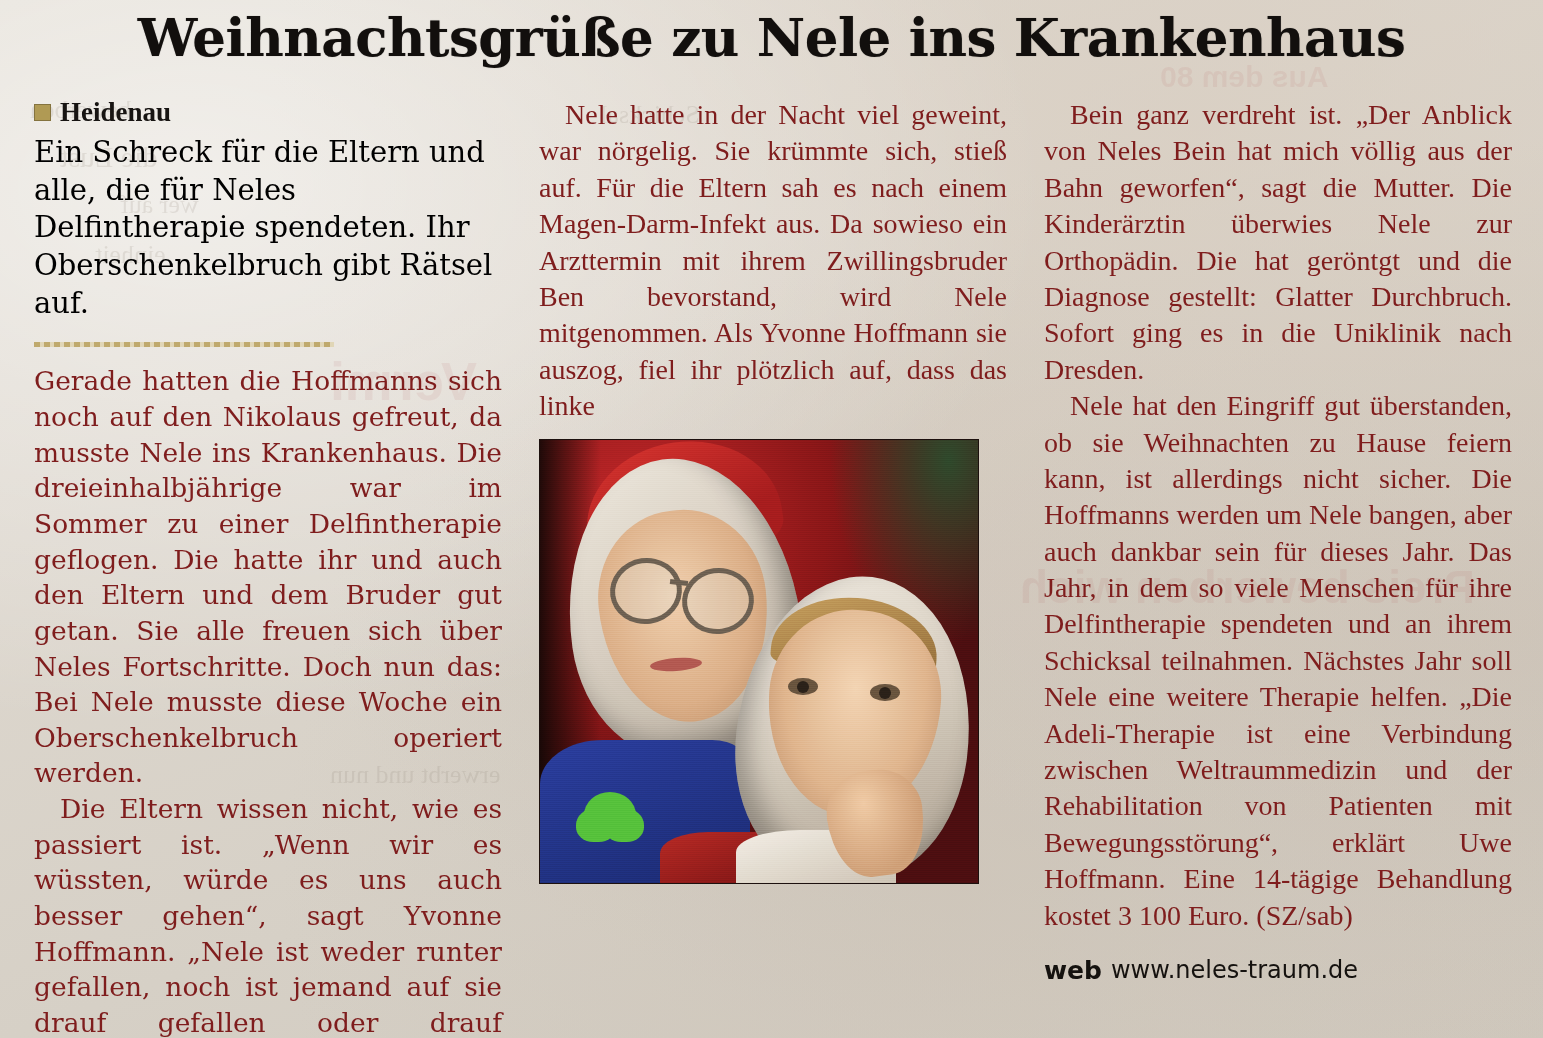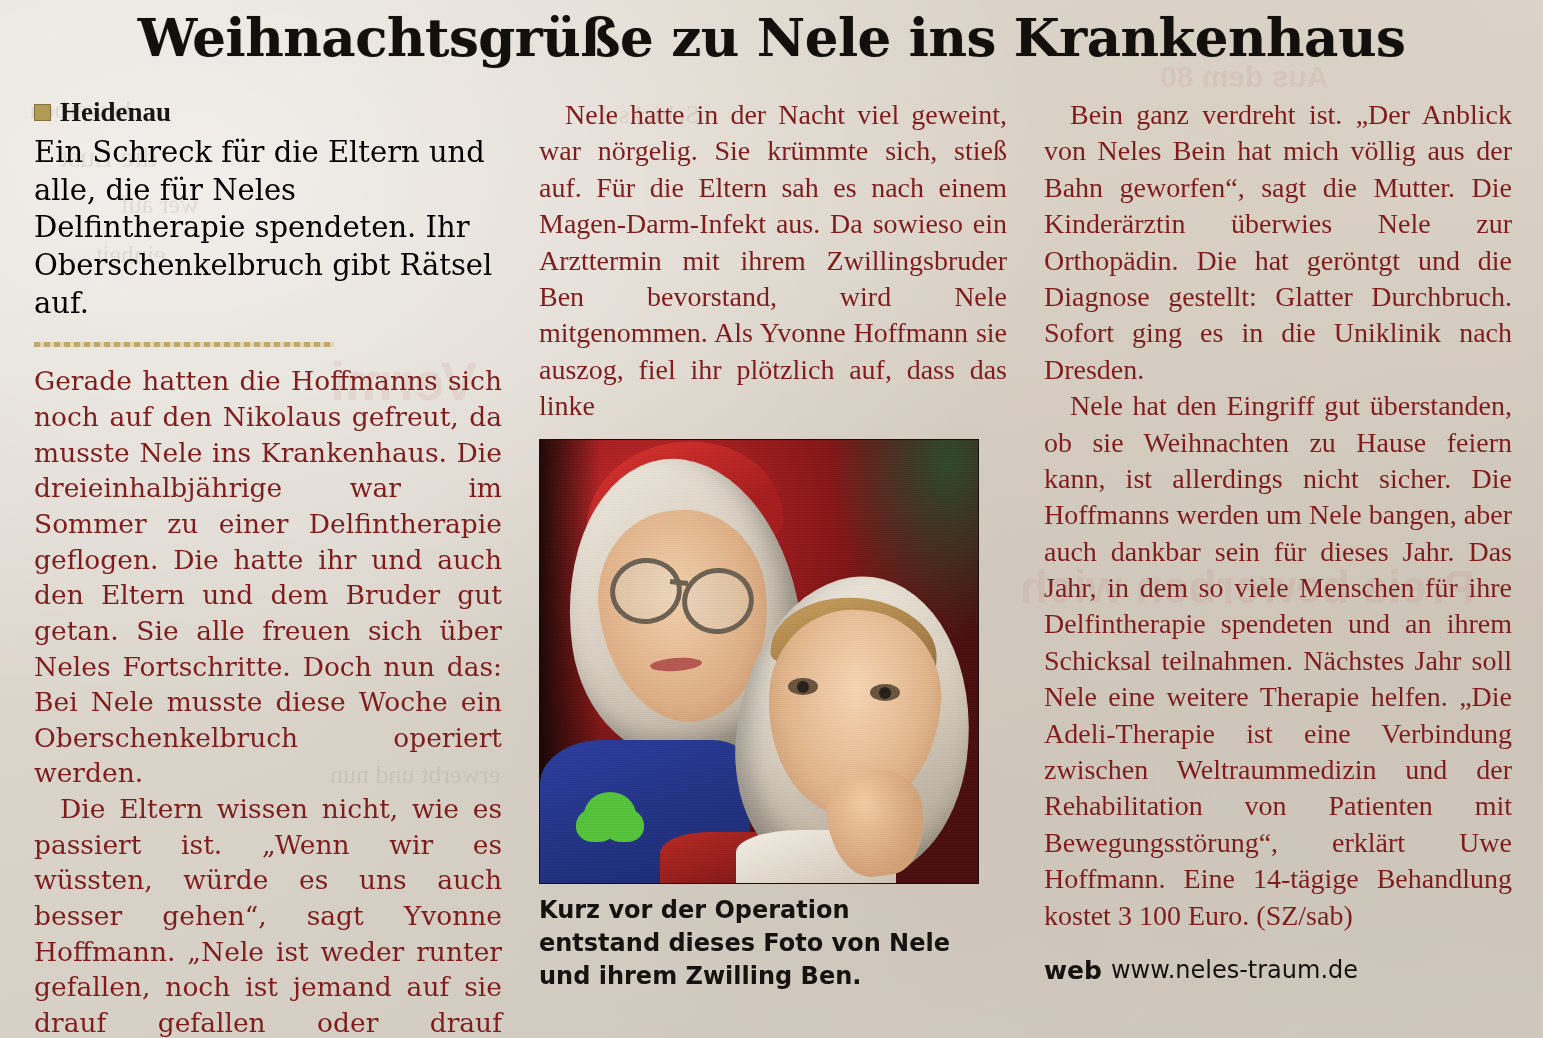--- a/index.html
+++ b/index.html
@@ -344,21 +344,20 @@
             <span class="pup"></span>
           </div>
         <div class="eye br">
             <span class="pup"></span>
           </div>
         <div class="collar-b"></div>
         <div class="hand-b"></div>
         <div class="photo-noise"></div>
       </div>
 
-      <div class="caption">Kurz vor der Operation entstand dieses Foto von Nele und ihrem Zwilling Ben.</div>
     </div>
 
     <div class="col col3">
       <p class="body">Bein ganz verdreht ist. „Der Anblick von Neles Bein hat mich völlig aus der Bahn geworfen“, sagt die Mutter. Die Kinderärztin überwies Nele zur Orthopädin. Die hat geröntgt und die Diagnose gestellt: Glatter Durchbruch. Sofort ging es in die Uniklinik nach Dresden.</p>
       <p class="body">Nele hat den Eingriff gut überstanden, ob sie Weihnachten zu Hause feiern kann, ist allerdings nicht sicher. Die Hoffmanns werden um Nele bangen, aber auch dankbar sein für dieses Jahr. Das Jahr, in dem so viele Menschen für ihre Delfintherapie spendeten und an ihrem Schicksal teilnahmen. Nächstes Jahr soll Nele eine weitere Therapie helfen. „Die Adeli-Therapie ist eine Verbindung zwischen Weltraummedizin und der Rehabilitation von Patienten mit Bewegungsstörung“, erklärt Uwe Hoffmann. Eine 14-tägige Behandlung kostet 3 100 Euro. (SZ/sab)</p>
       <div class="weblink">
         <span class="tag">web</span>
         <span>www.neles-traum.de</span>
       </div>
     </div>

